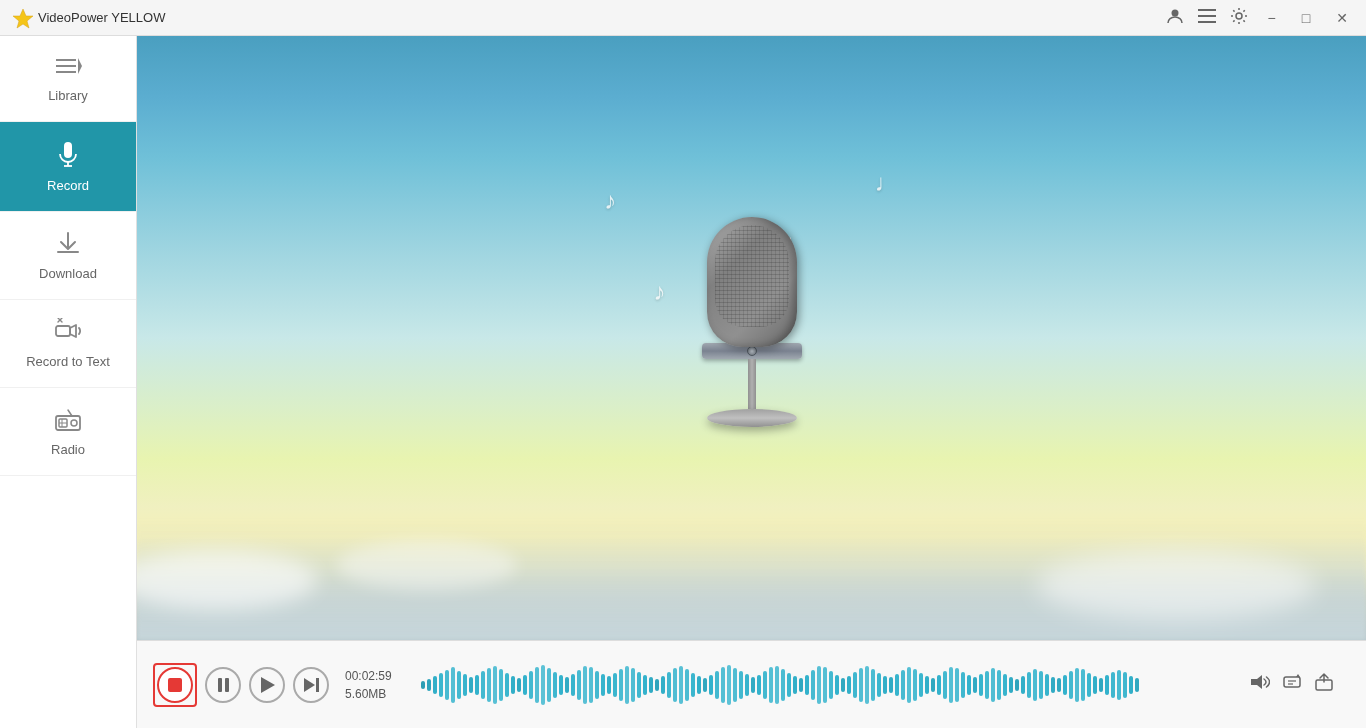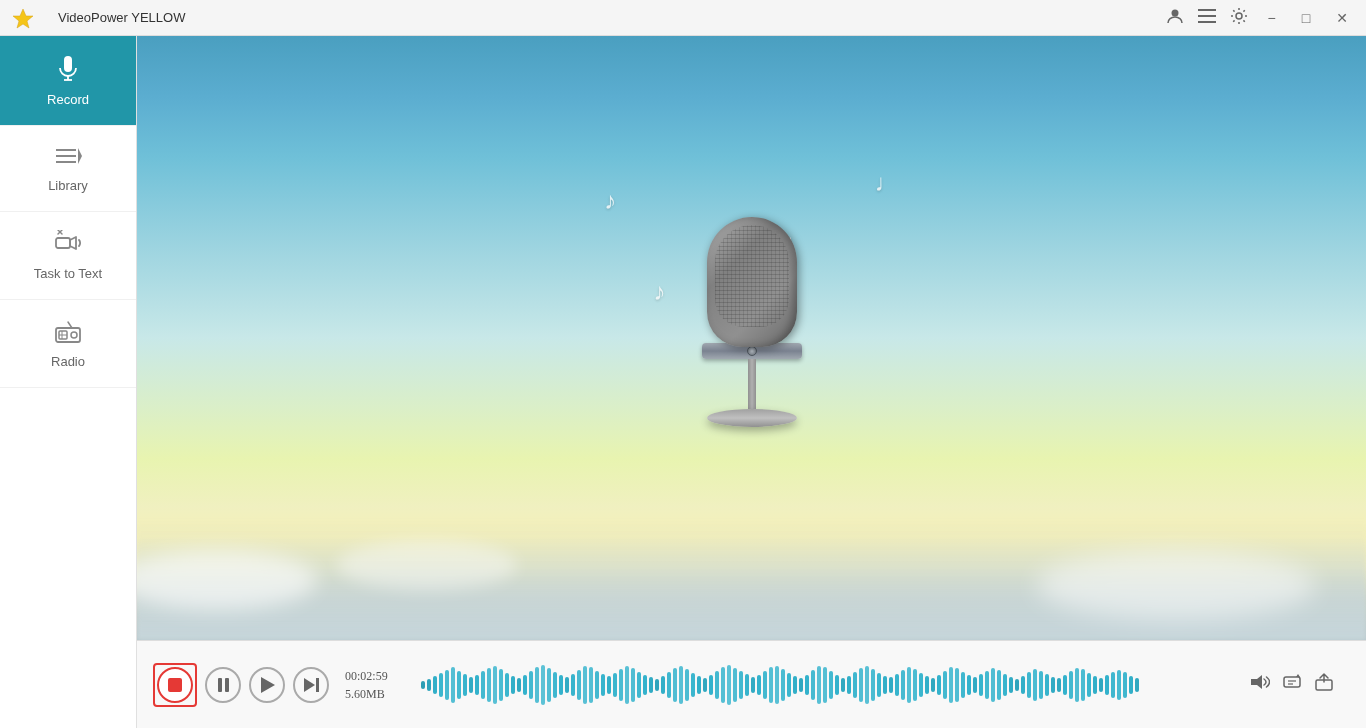--- a/index.html
+++ b/index.html
@@ -4,21 +4,21 @@
   <style>
     * { margin: 0; padding: 0; box-sizing: border-box; }
     body { width: 1366px; height: 728px; overflow: hidden; font-family: 'Segoe UI', Arial, sans-serif; background: #f0f0f0; }
 
     
     .title-bar {
       display: flex; align-items: center; justify-content: space-between;
       background: #f5f5f5; height: 36px; padding: 0 12px;
       border-bottom: 1px solid #ddd; user-select: none;
     }
-    .title-bar-left { display: flex; align-items: center; gap: 24px; }
+    .title-bar-left { display: flex; align-items: center; gap: 4px; }
     .app-logo { width: 22px; height: 22px; }
     .app-title { font-size: 13px; color: #333; font-weight: 400; }
     .title-bar-right { display: flex; align-items: center; gap: 14px; }
     .title-bar-icon { color: #666; font-size: 16px; cursor: pointer; }
     .title-bar-btn { color: #666; font-size: 14px; cursor: pointer; padding: 4px 6px; }
 
     
     .main-layout { display: flex; height: calc(728px - 36px); }
 
     
@@ -120,21 +120,21 @@
       border-top: 8px solid transparent; border-bottom: 8px solid transparent;
       border-left: 14px solid #666; margin-left: 2px;
     }
     .ctrl-btn .skip-icon { display: flex; align-items: center; gap: 1px; }
     .ctrl-btn .skip-bar2 { width: 3px; height: 14px; background: #666; }
     .ctrl-btn .skip-tri2 {
       width: 0; height: 0;
       border-top: 7px solid transparent; border-bottom: 7px solid transparent;
       border-left: 11px solid #666;
     }
-    .time-info { display: flex; flex-direction: column; margin-left: 8px; color: #555; font-size: 12px; line-height: 1.5; min-width: 60px; font-family: Liberation Serif, serif; }
+    .time-info { display: flex; flex-direction: column; margin-left: 8px; color: #555; font-size: 12px; line-height: 1.5; min-width: 60px; }
     .waveform { flex: 1; height: 44px; display: flex; align-items: center; gap: 2px; padding: 0 8px; overflow: hidden; }
     .wave-bar { width: 4px; border-radius: 2px; background: #4db6c8; }
     .player-right { display: flex; align-items: center; gap: 12px; padding-right: 16px; }
     .player-icon { font-size: 18px; color: #666; cursor: pointer; }
 
     .schedule-bar {
       height: 28px; background: #f0f0f0; border-top: 1px solid #ddd;
       display: flex; align-items: center; padding: 0 16px; gap: 6px;
       font-size: 12px; color: #666;
     }
@@ -174,57 +174,66 @@
     <span class="title-bar-btn">−</span>
     <span class="title-bar-btn">□</span>
     <span class="title-bar-btn close">✕</span>
   </div>
 </div>
 
 <div class="main-layout">
 
   <div class="sidebar">
 
+    <div class="sidebar-item">
+      <span class="icon">
+        <svg width="28" height="24" viewBox="0 0 28 24" fill="none">
+          <line x1="2" y1="6" x2="22" y2="6" stroke="#888" stroke-width="2"></line>
+          <line x1="2" y1="12" x2="22" y2="12" stroke="#888" stroke-width="2"></line>
+          <line x1="2" y1="18" x2="22" y2="18" stroke="#888" stroke-width="2"></line>
+          <polygon points="24,4 28,12 24,20" fill="#888"></polygon>
+        </svg>
+      </span>
+      <span class="label">Library</span>
+    </div>
+
     <div class="sidebar-item active">
       <span class="icon">
         <svg width="28" height="28" viewBox="0 0 28 28" fill="none">
           <rect x="10" y="2" width="8" height="16" rx="4" fill="white"></rect>
           <path d="M6 14c0 4.4 3.6 8 8 8s8-3.6 8-8" stroke="white" stroke-width="1.8" fill="none"></path>
           <line x1="14" y1="22" x2="14" y2="26" stroke="white" stroke-width="1.8"></line>
           <line x1="10" y1="26" x2="18" y2="26" stroke="white" stroke-width="1.8"></line>
         </svg>
       </span>
       <span class="label">Record</span>
     </div>
 
+
     <div class="sidebar-item">
       <span class="icon">
-        <svg width="28" height="24" viewBox="0 0 28 24" fill="none">
-          <line x1="2" y1="6" x2="22" y2="6" stroke="#888" stroke-width="2"></line>
-          <line x1="2" y1="12" x2="22" y2="12" stroke="#888" stroke-width="2"></line>
-          <line x1="2" y1="18" x2="22" y2="18" stroke="#888" stroke-width="2"></line>
-          <polygon points="24,4 28,12 24,20" fill="#888"></polygon>
+        <svg width="26" height="26" viewBox="0 0 26 26" fill="none">
+          <path d="M13 3v14M6 12l7 7 7-7" stroke="#888" stroke-width="2" stroke-linecap="round" stroke-linejoin="round"></path>
+          <line x1="3" y1="22" x2="23" y2="22" stroke="#888" stroke-width="2" stroke-linecap="round"></line>
         </svg>
       </span>
-      <span class="label">Library</span>
-    </div>
-
-
+      <span class="label">Download</span>
+    </div>
 
     <div class="sidebar-item">
       <span class="icon">
         <svg width="28" height="26" viewBox="0 0 28 26" fill="none">
           <rect x="2" y="8" width="14" height="10" rx="2" fill="none" stroke="#888" stroke-width="1.8"></rect>
           <polygon points="16,10 22,7 22,19 16,16" fill="none" stroke="#888" stroke-width="1.8" stroke-linejoin="round"></polygon>
           <path d="M25 10c1.5 1.5 1.5 4.5 0 6" stroke="#888" stroke-width="1.8" fill="none" stroke-linecap="round"></path>
           <path d="M4 4l4-4" stroke="#888" stroke-width="1.4" stroke-linecap="round"></path>
           <path d="M8 4l-4-4" stroke="#888" stroke-width="1.4" stroke-linecap="round"></path>
         </svg>
       </span>
-      <span class="label">Task to Text</span>
+      <span class="label">Record to Text</span>
     </div>
 
     <div class="sidebar-item">
       <span class="icon">
         <svg width="28" height="26" viewBox="0 0 28 26" fill="none">
           <rect x="2" y="10" width="24" height="14" rx="2" stroke="#888" stroke-width="1.8"></rect>
           <rect x="5" y="13" width="8" height="8" rx="1" stroke="#888" stroke-width="1.5"></rect>
           <circle cx="20" cy="17" r="3" stroke="#888" stroke-width="1.5"></circle>
           <line x1="18" y1="10" x2="14" y2="4" stroke="#888" stroke-width="1.5" stroke-linecap="round"></line>
           <line x1="8" y1="13" x2="8" y2="21" stroke="#888" stroke-width="1"></line>

